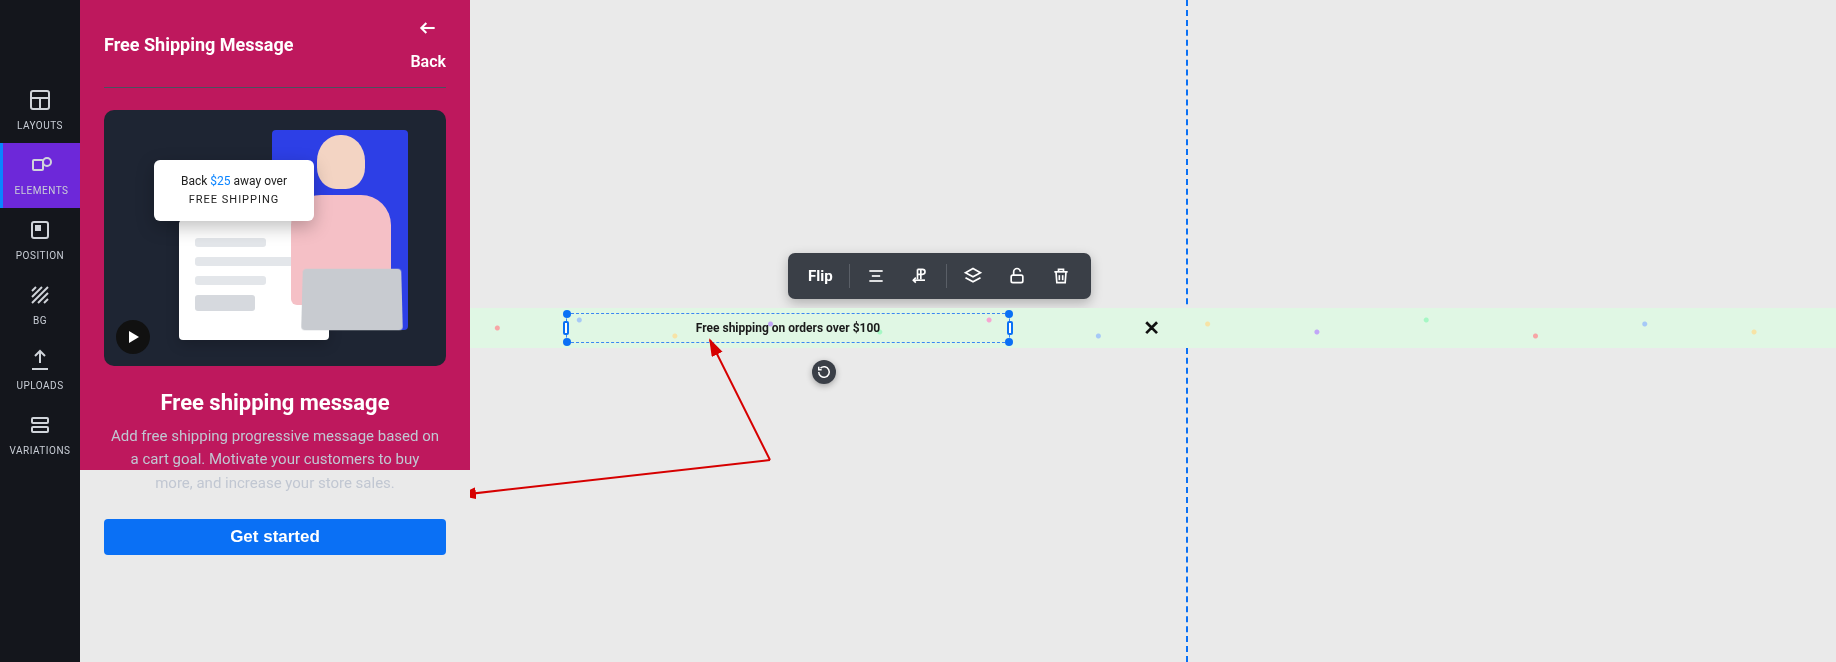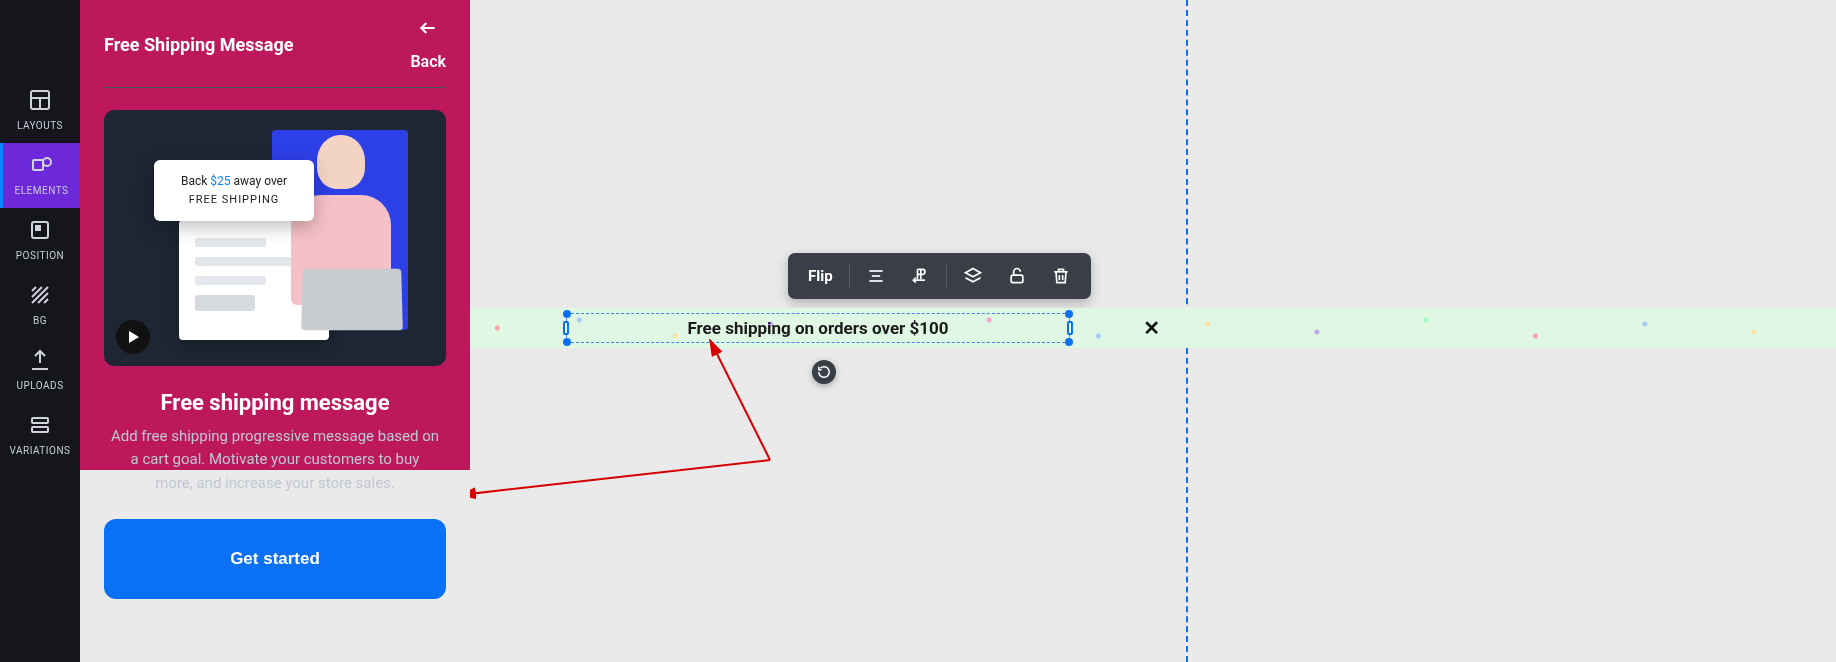--- a/index.html
+++ b/index.html
@@ -193,22 +193,22 @@
     margin-top: 10px;
     padding: 0 6px;
   }
   .primary-btn {
     display: block;
     width: 100%;
     margin-top: 24px;
     background: #0a70f5;
     color: #fff;
     border: none;
-    border-radius: 12px;
-    padding: 30px 0;
+    border-radius: 4px;
+    padding: 8px 0;
     font-size: 17px;
     font-weight: 700;
     cursor: pointer;
   }
 
   
   .canvas {
     position: absolute;
     left: 470px; top: 0;
     width: 1366px; height: 662px;
@@ -250,28 +250,28 @@
       radial-gradient(circle at 54% 40%, #f7e3a6 2px, transparent 3px),
       radial-gradient(circle at 62% 60%, #c1a6f7 2px, transparent 3px),
       radial-gradient(circle at 70% 30%, #a6f7c4 2px, transparent 3px),
       radial-gradient(circle at 78% 70%, #f7a6a6 2px, transparent 3px),
       radial-gradient(circle at 86% 40%, #a6c9f7 2px, transparent 3px),
       radial-gradient(circle at 94% 60%, #f7e3a6 2px, transparent 3px);
   }
   .banner-text-sel {
     position: absolute;
     left: 96px;
-    width: 504px;
+    width: 444px;
     height: 30px;
     top: 5px;
     border: 1px dashed #3a87f2;
     display: flex;
     align-items: center;
     justify-content: center;
-    font-size: 17px;
+    font-size: 12px;
     font-weight: 700;
     color: #1a1a1a;
   }
   .sel-handle {
     position: absolute;
     width: 6px; height: 14px;
     background: #fff;
     border: 2px solid #0a70f5;
     border-radius: 2px;
   }

